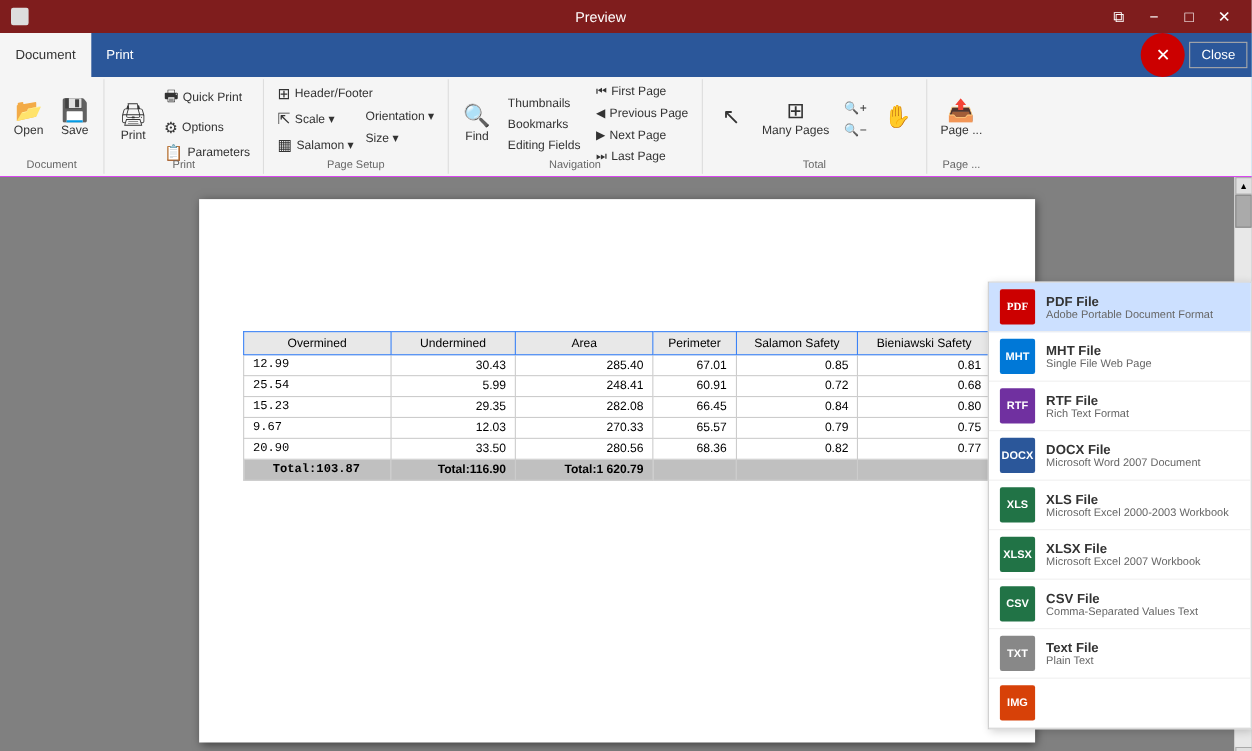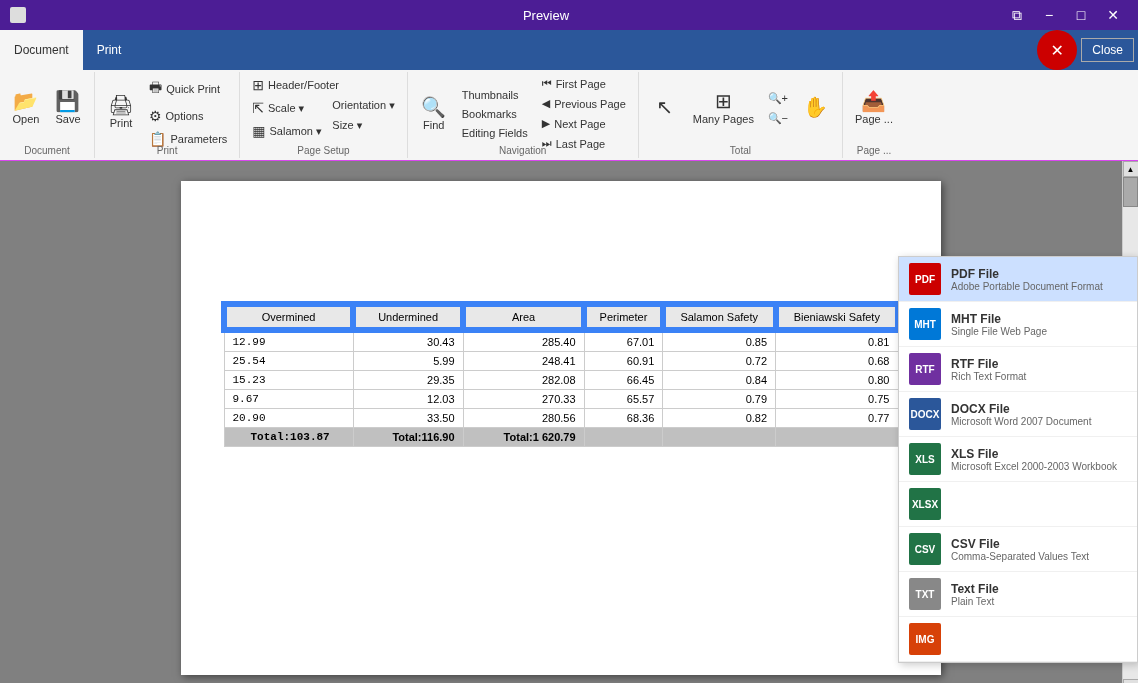--- a/index.html
+++ b/index.html
@@ -1,20 +1,20 @@
 <!DOCTYPE html>
 <html><head>
   <meta charset="utf-8">
   <style>
     * { box-sizing: border-box; margin: 0; padding: 0; }
     body { font-family: 'Segoe UI', Arial, sans-serif; font-size: 12px; background: #f0f0f0; overflow: hidden; }
 
     
     .titlebar {
-      background: #4c1d95;
+      background: #7f1d1d;
       color: white;
       height: 30px;
       display: flex;
       align-items: center;
       justify-content: space-between;
       padding: 0 10px;
       user-select: none;
     }
     .titlebar-title { flex: 1; text-align: center; font-size: 13px; }
     .titlebar-controls { display: flex; gap: 2px; }
@@ -133,21 +133,21 @@
 
     
     .data-table {
       border-collapse: collapse;
       width: 100%;
       font-size: 11px;
       margin-top: 80px;
     }
     .data-table th {
       background: #e8e8e8;
-      border: 6px solid #3b82f6;
+      border: 1px solid #3b82f6;
       padding: 4px 8px;
       text-align: center;
       font-weight: normal;
     }
     .data-table td {
       border: 1px solid #ccc;
       padding: 3px 8px;
       text-align: right;
     }
     .data-table tr.total-row td {
@@ -210,21 +210,21 @@
     .export-item.active { background: #cce0ff; }
     .export-icon {
       width: 32px; height: 32px;
       display: flex; align-items: center; justify-content: center;
       font-size: 10px;
       font-weight: bold;
       border-radius: 2px;
       flex-shrink: 0;
       color: white;
     }
-    .export-icon.pdf { background: #c00; }
+    .export-icon.pdf { background: #c00; font-family: Liberation Serif, serif; }
     .export-icon.mht { background: #0078d7; }
     .export-icon.rtf { background: #7030a0; }
     .export-icon.docx { background: #2b579a; }
     .export-icon.xls { background: #217346; }
     .export-icon.xlsx { background: #217346; }
     .export-icon.csv { background: #217346; }
     .export-icon.txt { background: #888; }
     .export-icon.img { background: #d74108; }
     .export-text { display: flex; flex-direction: column; }
     .export-name { font-weight: bold; font-size: 12px; color: #333; }
@@ -514,20 +514,24 @@
   </div>
         <div class="export-item">
     <div class="export-icon xls">XLS</div>
     <div class="export-text">
       <span class="export-name">XLS File</span>
       <span class="export-desc">Microsoft Excel 2000-2003 Workbook</span>
     </div>
   </div>
         <div class="export-item">
     <div class="export-icon xlsx">XLSX</div>
+    <div class="export-text">
+      <span class="export-name">XLSX File</span>
+      <span class="export-desc">Microsoft Excel 2007 Workbook</span>
+    </div>
   </div>
         <div class="export-item">
     <div class="export-icon csv">CSV</div>
     <div class="export-text">
       <span class="export-name">CSV File</span>
       <span class="export-desc">Comma-Separated Values Text</span>
     </div>
   </div>
         <div class="export-item">
     <div class="export-icon txt">TXT</div>

